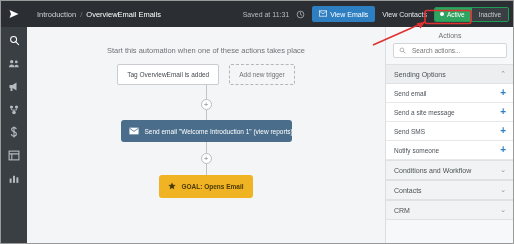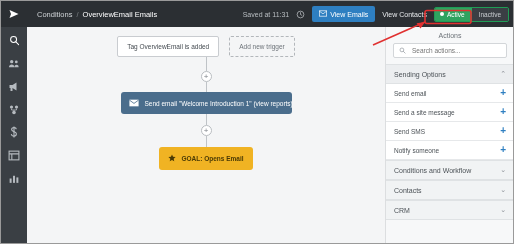--- a/index.html
+++ b/index.html
@@ -179,21 +179,21 @@
 <div class="app">
 
   <div class="topbar">
     <div class="logo-box">
       <svg width="12" height="12" viewBox="0 0 24 24" aria-hidden="true">
         <path d="M3 4 L21 12 L3 20 L6 12 Z" fill="#ffffff"></path>
       </svg>
     </div>
 
     <div class="breadcrumb">
-      <span>Conditions</span>
+      <span>Introduction</span>
       <span class="sep">/</span>
       <span class="crumb-current">OverviewEmail Emails</span>
     </div>
 
     <div class="top-right">
       <span class="saved-text">Saved at 11:31</span>
       <span class="clock-icon">
         <svg width="9" height="9" viewBox="0 0 24 24">
           <circle cx="12" cy="12" r="9" fill="none" stroke="#b9bec2" stroke-width="2"></circle>
           <path d="M12 7 V12 L15.5 14" fill="none" stroke="#b9bec2" stroke-width="2" stroke-linecap="round"></path>
@@ -264,20 +264,21 @@
     <div class="rail-item">
       <svg width="12" height="11" viewBox="0 0 22 20">
         <rect x="3" y="10" width="3.6" height="8" fill="currentColor"></rect>
         <rect x="9.2" y="5" width="3.6" height="13" fill="currentColor"></rect>
         <rect x="15.4" y="8" width="3.6" height="10" fill="currentColor"></rect>
       </svg>
     </div>
   </div>
 
   <div class="canvas">
+    <div class="canvas-title">Start this automation when one of these actions takes place</div>
 
     <div class="node-row">
       <div class="node-box">Tag OverviewEmail is added</div>
       <div class="node-box dashed">Add new trigger</div>
     </div>
 
     <div class="connector" style="height:14px;"></div>
     <div class="plus-node">+</div>
     <div class="connector" style="height:10px;"></div>
 

